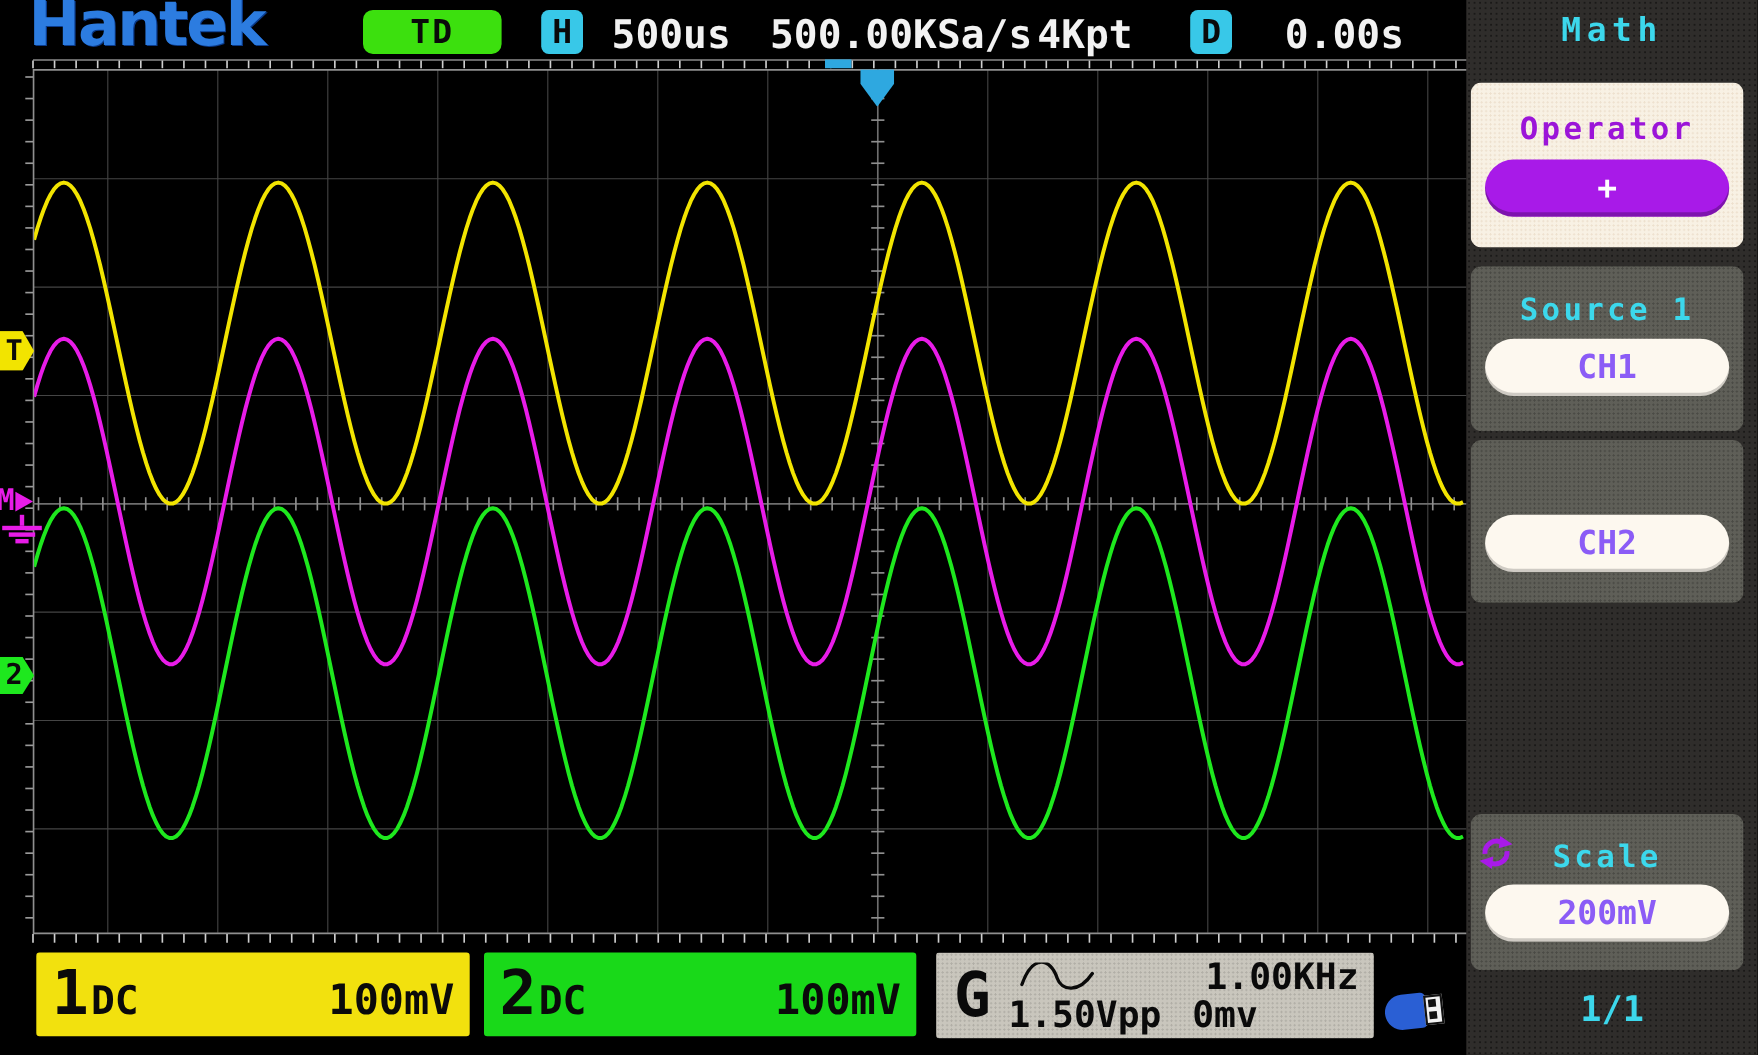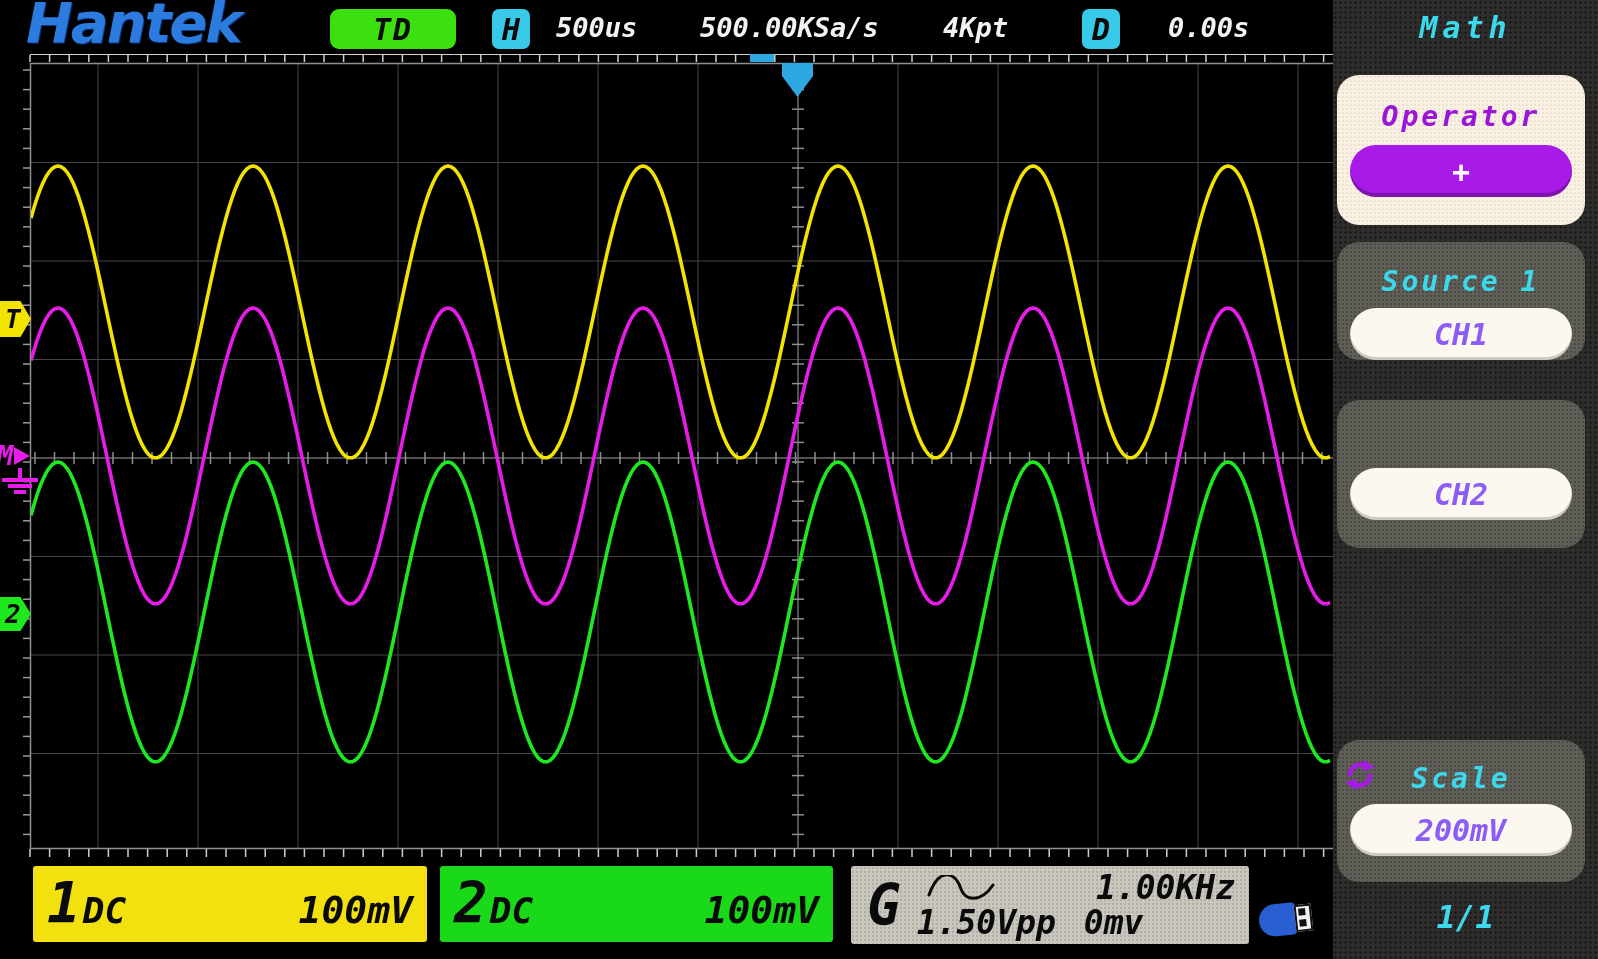--- a/index.html
+++ b/index.html
@@ -1,43 +1,43 @@
 <!DOCTYPE html>
 <html><head>
 <meta charset="utf-8">
 <style>
   html,body{margin:0;padding:0;background:#000;}
   .screen{
     position:relative;width:1598px;height:959px;background:#000;overflow:hidden;
     font-family:"DejaVu Sans Mono","Liberation Mono",monospace;
-    -webkit-user-select:none;user-select:none;font-style:italic;
+    -webkit-user-select:none;user-select:none;
   }
   .abs{position:absolute;}
   
   .logo{
     left:26px;top:-10px;font-size:56px;font-weight:bold;color:#2c7ce0;
     font-family:"DejaVu Sans","Liberation Sans",sans-serif;letter-spacing:-2px;
     text-shadow:1px 1px 0 #0a3a8a;
   }
   .badge{
     display:flex;align-items:center;justify-content:center;
     font-weight:bold;color:#0a0a0a;
   }
   .badge-td{left:330px;top:9px;width:126px;height:40px;background:#3ce00e;border-radius:9px;font-size:30px;letter-spacing:2px;}
   .badge-cyan{top:9px;width:38px;height:40px;background:#38c8e8;border-radius:7px;font-size:30px;}
-  .tb-text{top:12px;color:#f2f2f2;font-size:27px;font-weight:bold;white-space:pre;}
+  .tb-text{top:12px;color:#f2f2f2;font-size:36px;font-weight:bold;white-space:pre;}
   
   .sidebar{
     left:1333px;top:0;width:265px;height:959px;background:#2f2d2b;
     background-image:radial-gradient(rgba(0,0,0,0.45) 1.1px,transparent 1.1px);
     background-size:5px 5px;
   }
   .menu-title{left:1333px;top:10px;width:265px;text-align:center;color:#3cd8ec;font-size:30px;font-weight:bold;letter-spacing:5px;}
   .panel{
-    left:1337px;width:248px;border-radius:22px;background:#5f5f58;
+    left:1337px;width:248px;border-radius:10px;background:#5f5f58;
     background-image:radial-gradient(rgba(0,0,0,0.22) 1px,transparent 1px);background-size:4px 4px;
   }
   .panel.sel{background:#f8f1e4;background-image:radial-gradient(rgba(190,150,110,0.18) 1px,transparent 1px);background-size:4px 4px;}
   .plabel{position:absolute;left:0;width:100%;text-align:center;font-size:28px;font-weight:bold;color:#3cd8ec;letter-spacing:3px;}
   .plabel.purple{color:#9b15d8;}
   .pill{
     position:absolute;left:13px;width:222px;height:52px;border-radius:26px;background:#fdf8ef;
     display:flex;align-items:center;justify-content:center;
     font-size:30px;font-weight:bold;color:#8b5cf6;box-shadow:inset 0 -3px 0 rgba(0,0,0,0.18);
   }
@@ -448,21 +448,21 @@
   <div class="abs sidebar"></div>
   <div class="abs menu-title">Math</div>
 
   <div class="abs panel sel" style="top:75px;height:150px;">
     <div class="plabel purple" style="top:25px;">Operator</div>
     <div class="pill purple-pill" style="top:70px;">
       <span>+</span>
     </div>
   </div>
 
-  <div class="abs panel" style="top:242px;height:118px;">
+  <div class="abs panel" style="top:242px;height:150px;">
     <div class="plabel" style="top:23px;">Source 1</div>
     <div class="pill" style="top:66px;">
       <span>CH1</span>
     </div>
   </div>
 
   <div class="abs panel" style="top:400px;height:148px;">
     <div class="pill" style="top:68px;align-items:center;">
       <span>CH2</span>
     </div>

